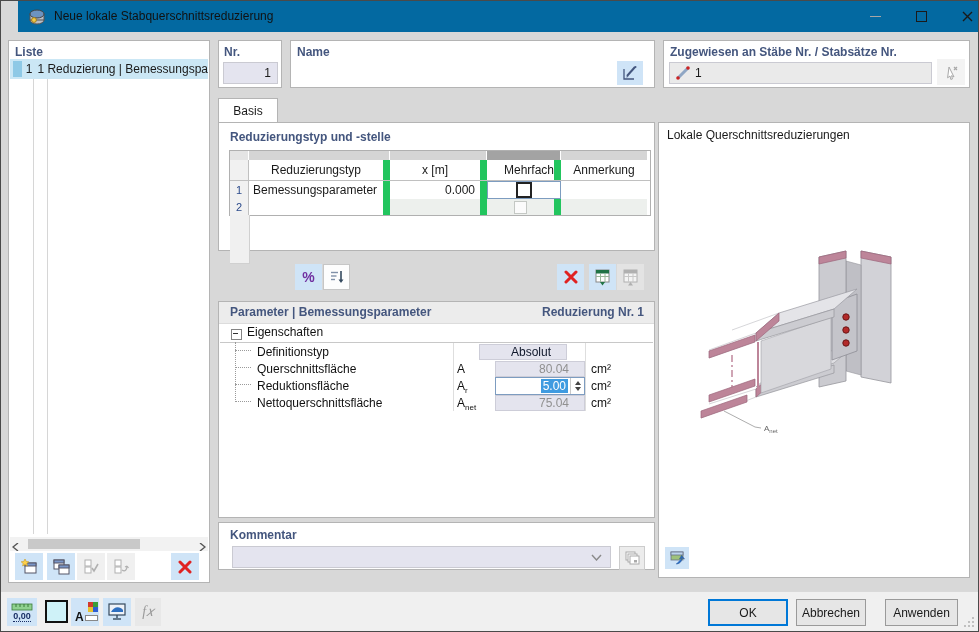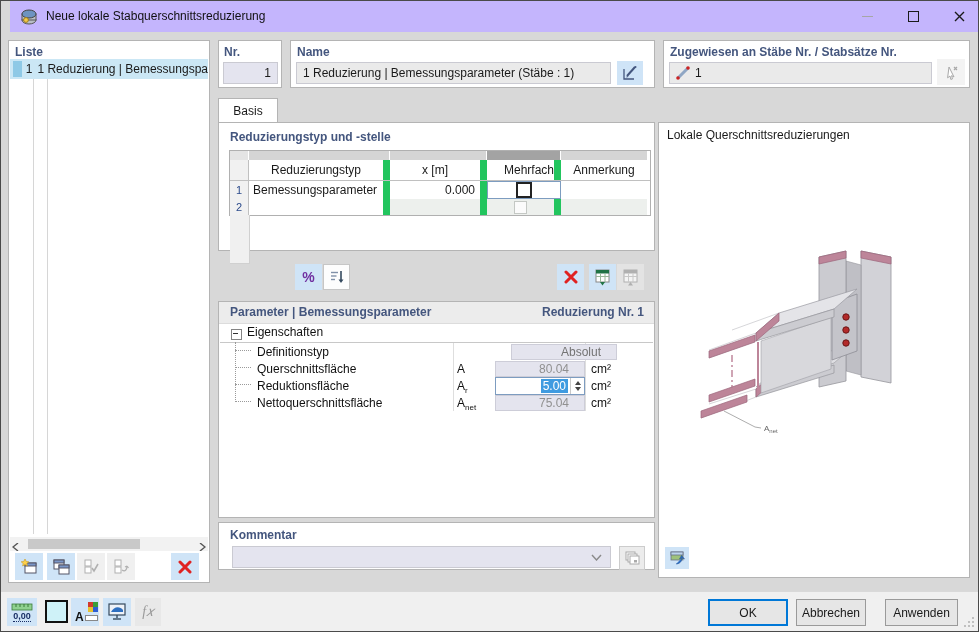--- a/index.html
+++ b/index.html
@@ -1,20 +1,20 @@
 <!DOCTYPE html>
 <html><head>
 <meta charset="utf-8">
 <style>
   html,body{margin:0;padding:0;background:#888;}
   #win{position:relative;width:979px;height:632px;background:#d8d8d8;overflow:hidden;
        font-family:"Liberation Sans",sans-serif;font-size:12px;color:#1a1a1a;
        box-shadow:inset 0 0 0 1px #4a4a4a;}
   
-  .titlebar{position:absolute;left:10px;top:1px;right:1px;height:31px;background:#c4b5fd;}
+  .titlebar{position:absolute;left:18px;top:1px;right:1px;height:31px;background:#0369a1;}
   .title-text{position:absolute;left:36px;top:8px;font-size:12px;color:#111;}
   .winbtn{position:absolute;top:0;width:46px;height:31px;display:flex;align-items:center;justify-content:center;}
   
   .panel{position:absolute;background:#fff;border:1px solid #b4b4b4;box-sizing:border-box;}
   .lbl{color:#44567E;font-weight:bold;font-size:12px;}
   .field{position:absolute;box-sizing:border-box;border:1px solid #cacad2;font-size:12px;display:flex;align-items:center;}
   .field.lav{background:#e4e4ef;}
   .field.gray{background:#eaeaea;}
   .btn-blue{background:#cfe4f7;border:none;display:flex;align-items:center;justify-content:center;cursor:pointer;box-sizing:border-box;}
   .btn-flat{background:#f0f0f0;border:none;display:flex;align-items:center;justify-content:center;box-sizing:border-box;}
@@ -121,23 +121,20 @@
 
   <div class="panel" style="left:218px;top:40px;width:64px;height:48px">
     <span class="lbl" style="position:absolute;left:5px;top:4px">Nr.</span>
     <div class="field lav" style="left:4px;top:21px;width:55px;height:22px;justify-content:flex-end;padding-right:6px">
       <span>1</span>
     </div>
   </div>
 
   <div class="panel" style="left:290px;top:40px;width:365px;height:48px">
     <span class="lbl" style="position:absolute;left:6px;top:4px">Name</span>
-    <div class="field gray" style="left:5px;top:21px;width:315px;height:22px;padding-left:6px">
-      <span>1 Reduzierung | Bemessungsparameter (Stäbe : 1)</span>
-    </div>
     <div class="btn-blue" style="position:absolute;left:326px;top:20px;width:26px;height:24px">
       <svg width="16" height="16">
         <path d="M2 4 L2 14 L12 14" fill="none" stroke="#44567E" stroke-width="1.3"></path>
         <path d="M5 11 L13 2" stroke="#44567E" stroke-width="2"></path>
         <path d="M4.2 12.6 L5 11 L6.5 12 Z" fill="#44567E"></path>
         <circle cx="13.5" cy="2" r="1" fill="#44567E"></circle>
       </svg>
     </div>
   </div>
 
@@ -261,21 +258,21 @@
     <div style="position:absolute;left:16px;top:40px;height:60px;width:0" class="dotline"></div>
     <div style="position:absolute;left:16px;top:48px;width:16px;border-top:1px dotted #9a9a9a"></div>
     <div style="position:absolute;left:16px;top:65px;width:16px;border-top:1px dotted #9a9a9a"></div>
     <div style="position:absolute;left:16px;top:82px;width:16px;border-top:1px dotted #9a9a9a"></div>
     <div style="position:absolute;left:16px;top:99px;width:16px;border-top:1px dotted #9a9a9a"></div>
 
     <div style="position:absolute;left:234px;top:41px;height:68px;width:0;border-left:1px solid #dedede"></div>
     <div style="position:absolute;left:366px;top:41px;height:68px;width:0;border-left:1px solid #dedede"></div>
 
     <span class="treelabel" style="left:38px;top:43px">Definitionstyp</span>
-    <div class="vcell" style="left:292px;top:42px;width:106px;height:16px;color:#737373">Absolut</div>
+    <div class="vcell" style="left:260px;top:42px;width:88px;height:16px;color:#0f172a">Absolut</div>
 
     <span class="treelabel" style="left:38px;top:60px">Querschnittsfläche</span>
     <span class="treelabel" style="left:238px;top:60px"><span>A</span><sub></sub></span>
     <div class="vcell" style="left:276px;top:59px;width:90px;height:16px;color:#909090">80.04</div>
     <span class="treelabel" style="left:372px;top:60px">cm²</span>
 
     <span class="treelabel" style="left:38px;top:77px">Reduktionsfläche</span>
     <span class="treelabel" style="left:238px;top:77px"><span>A</span><sub>r</sub></span>
     <div style="position:absolute;left:276px;top:75px;width:90px;height:18px;background:#fff;border:1px solid #7d9cc0;box-sizing:border-box;display:flex;align-items:center">
       <span style="margin-left:auto;margin-right:2px;background:#3f9be0;color:#fff;padding:0 2px;line-height:14px">5.00</span>

